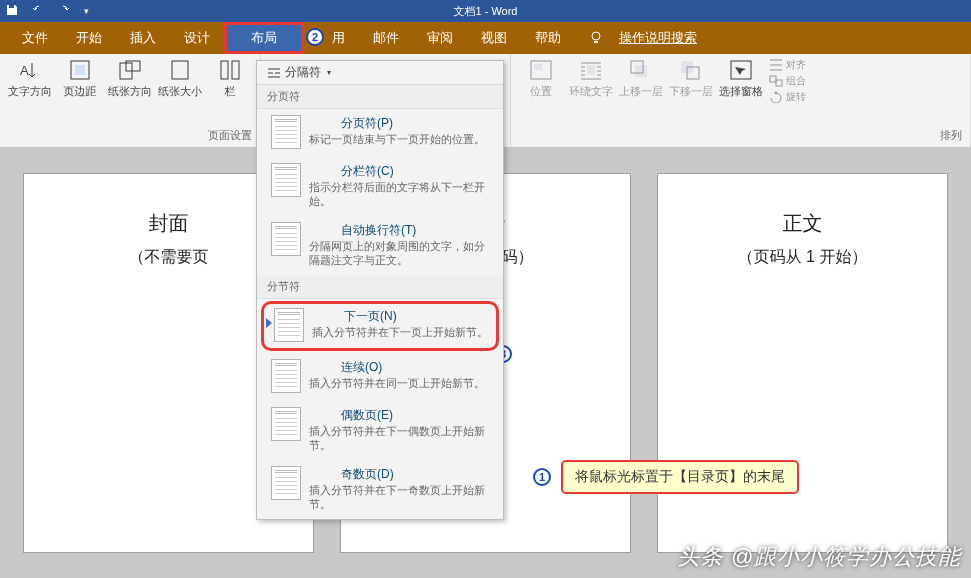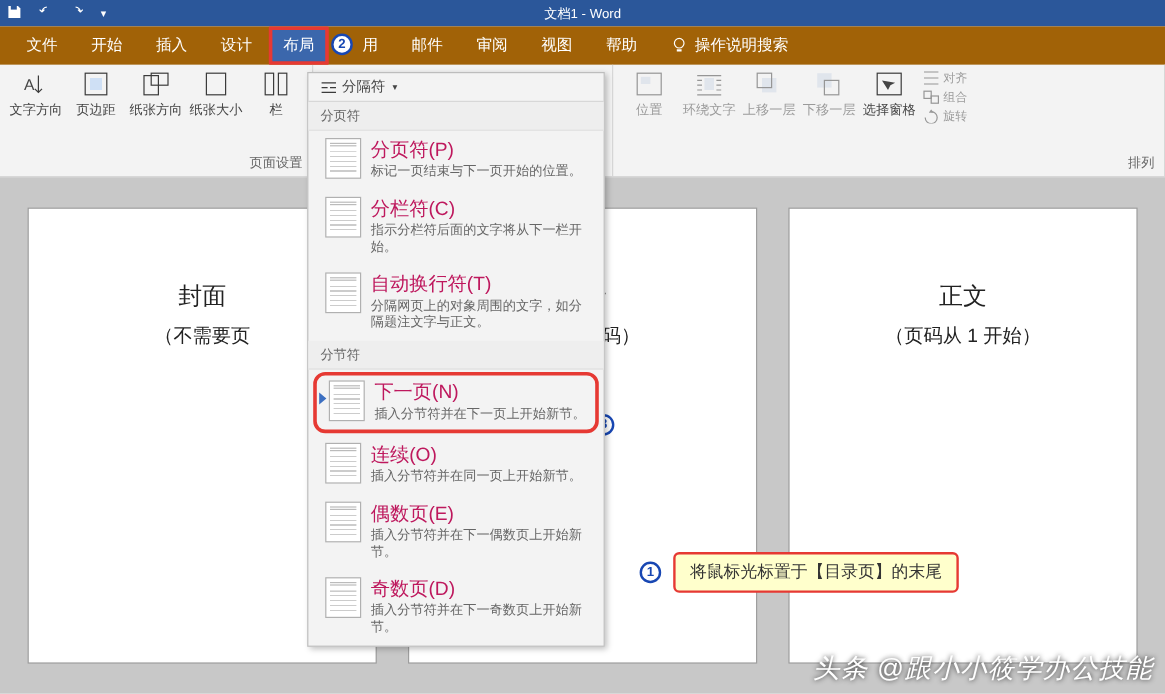--- a/index.html
+++ b/index.html
@@ -5,52 +5,52 @@
 * { margin:0; padding:0; box-sizing:border-box; font-family:"Microsoft YaHei","Segoe UI",sans-serif; }
 body { width:971px; height:578px; background:#f0f0f0; overflow:hidden; position:relative; }
 
 .titlebar { height:22px; background:#2b579a; display:flex; align-items:center; padding:0 6px; color:#fff; font-size:11px; }
 .titlebar .qat { display:flex; gap:14px; align-items:center; }
 .titlebar .doc { position:absolute; left:50%; transform:translateX(-50%);text-align:right; }
 .qat svg { width:12px; height:12px; fill:#fff; }
 
 .tabs { height:32px; background:#a16207; display:flex; padding:0 8px; gap:0; }
 .tab { color:#fff; font-size:13px; padding:7px 14px; cursor:pointer; position:relative; }
-.tab.active-box { border:3px solid #e63933; border-radius:1px; padding:4px 9px; background:#3b67ac;font-family:Liberation Serif, serif; }
+.tab.active-box { border:3px solid #e63933; border-radius:1px; padding:4px 24px; background:#3b67ac;font-family:Liberation Serif, serif; }
 .circle-marker { display:inline-flex; width:18px; height:18px; border-radius:50%; background:#fff; border:2px solid #1847b3; color:#1847b3; font-weight:bold; font-size:11px; align-items:center; justify-content:center; }
 .tabs .circle-marker { margin:6px 2px; }
-.tab-help { display:flex; align-items:center; gap:6px; color:#fff; font-size:13px; padding:7px 14px; }
+.tab-help { display:flex; align-items:center; gap:16px; color:#fff; font-size:13px; padding:7px 14px;text-decoration:underline; }
 .bulb { width:14px; height:14px; }
 
 .ribbon { height:94px; background:#f3f3f3; border-bottom:1px solid #c6c6c6; display:flex; }
 .grp { border-right:1px solid #d7d7d7; padding:4px 8px 2px; display:flex; flex-direction:column; justify-content:space-between; }
 .grp-label { text-align:right; font-size:11px; color:#666; padding-bottom:2px; }
 .grp-body { display:flex; gap:6px; align-items:flex-start; }
 .big-btn { display:flex; flex-direction:column; align-items:center; gap:2px; font-size:11px; color:#444; width:44px; text-align:center; cursor:pointer; }
 .big-btn .ico { width:28px; height:24px; display:flex; align-items:center; justify-content:center; }
 .indent-row,.spacing-row { display:flex; align-items:center; gap:2px; font-size:11px; color:#444; }
 .spin { width:55px; height:18px; border:1px solid #ababab; background:#fff; font-size:11px; padding:0 2px; display:flex; align-items:center; justify-content:space-between; }
 .spin .arrows { width:10px; display:flex; flex-direction:column; }
 .spin .arrows span { font-size:6px; line-height:5px; color:#666; }
 .indent-lbl { width:30px; }
 .stack { display:flex; flex-direction:column; gap:2px; font-size:10px; color:#444; }
 .stack .row { display:flex; align-items:center; gap:3px; cursor:pointer; }
 
 .doc-area { position:absolute; left:0; right:0; top:148px; bottom:0; background:#c8c8c8; display:flex; gap:28px; padding:26px 24px; overflow:hidden; }
 .page { background:#fff; width:290px; height:100%; box-shadow:0 0 0 1px #9e9e9e; padding:36px 16px; text-align:center; }
-.page h1 { font-size:20px; font-weight:normal; color:#222; margin-bottom:10px;margin-top:23px; }
+.page h1 { font-size:20px; font-weight:normal; color:#222; margin-bottom:10px; }
 .page p { font-size:16px; color:#222; }
 
 .dropdown { position:absolute; left:256px; top:60px; width:248px; background:#f3f3f3; border:1px solid #bdbdbd; box-shadow:2px 2px 5px rgba(0,0,0,.25); font-size:12px; z-index:50; }
 .dropdown .dd-trigger { padding:3px 10px; display:flex; align-items:center; gap:4px; color:#444; border-bottom:1px solid #d7d7d7; }
 .dropdown .dd-section { padding:4px 10px; background:#eeeeee; color:#666; border-bottom:1px solid #e0e0e0; font-size:11px; }
 .dd-item { display:flex; gap:8px; padding:6px 8px 8px 14px; cursor:pointer; position:relative; }
 .dd-item .dd-icon { width:30px; height:34px; flex:none; border:1px solid #b0b0b0; background:#fff; position:relative; }
 .dd-text { flex:1; }
-.dd-title { color:#be185d; font-size:16px; }
+.dd-title { color:#0c4a6e; font-size:12px;margin-left:32px; }
 .dd-desc { color:#666; font-size:11px; line-height:14px; }
 .dd-item.red-box { border:3px solid #e63933; border-radius:10px; margin:2px 4px; padding:4px 6px 6px 10px; }
 .dd-item .tri { position:absolute; left:2px; top:14px; width:0; height:0; border-top:5px solid transparent; border-bottom:5px solid transparent; border-left:6px solid #3c6fc1; }
 
 .marker3 { position:absolute; left:494px; top:345px; }
 .callout { position:absolute; left:533px; top:460px; display:flex; align-items:center; gap:10px; }
 .callout .box { background:#ffffcc; border:2px solid #e63933; border-radius:5px; padding:6px 12px; font-size:14px; color:#333; }
 
 .watermark { position:absolute; right:10px; bottom:6px; font-size:22px; color:#fff; text-shadow:0 0 4px rgba(0,0,0,.8); font-style:italic; letter-spacing:1px; }
 

